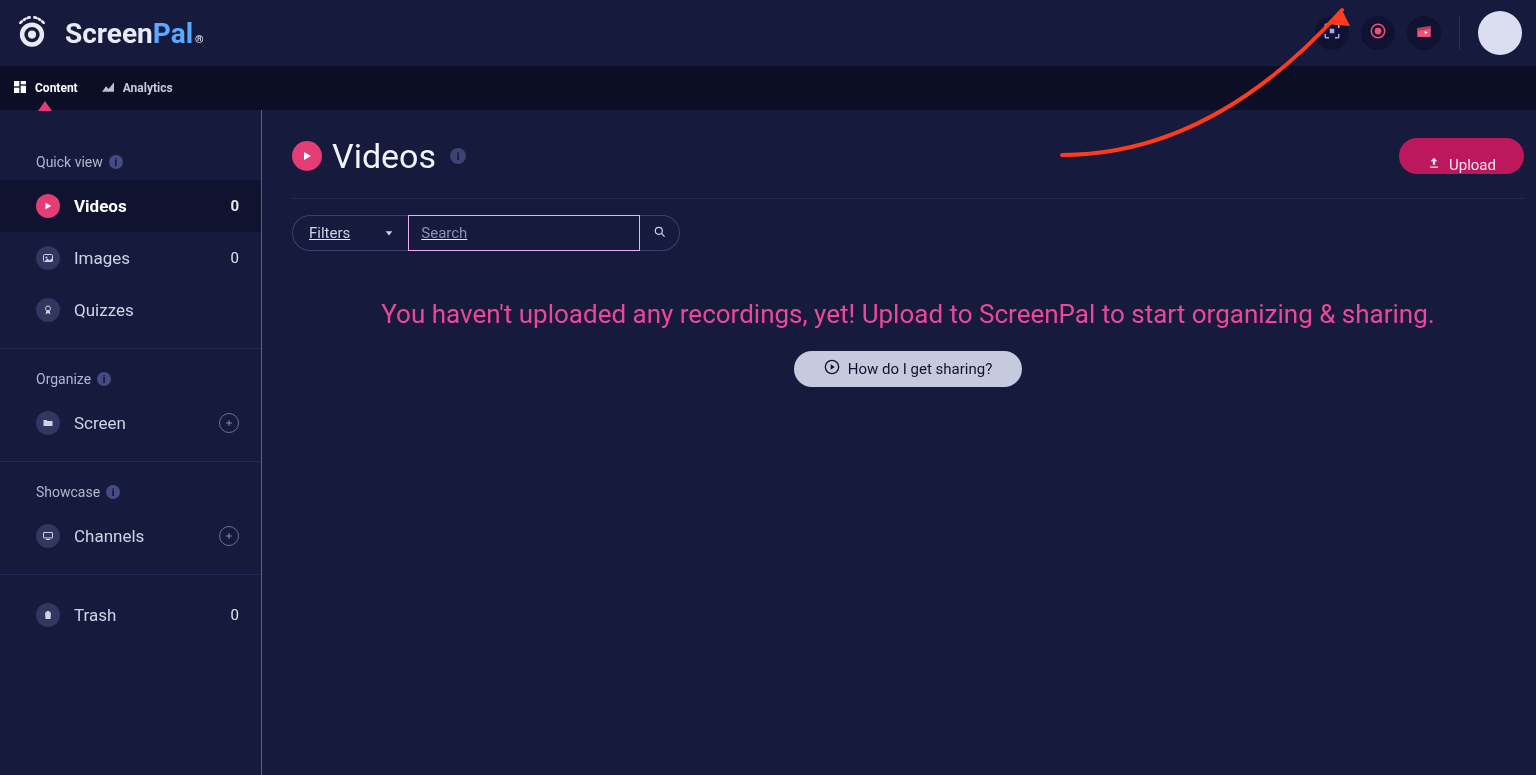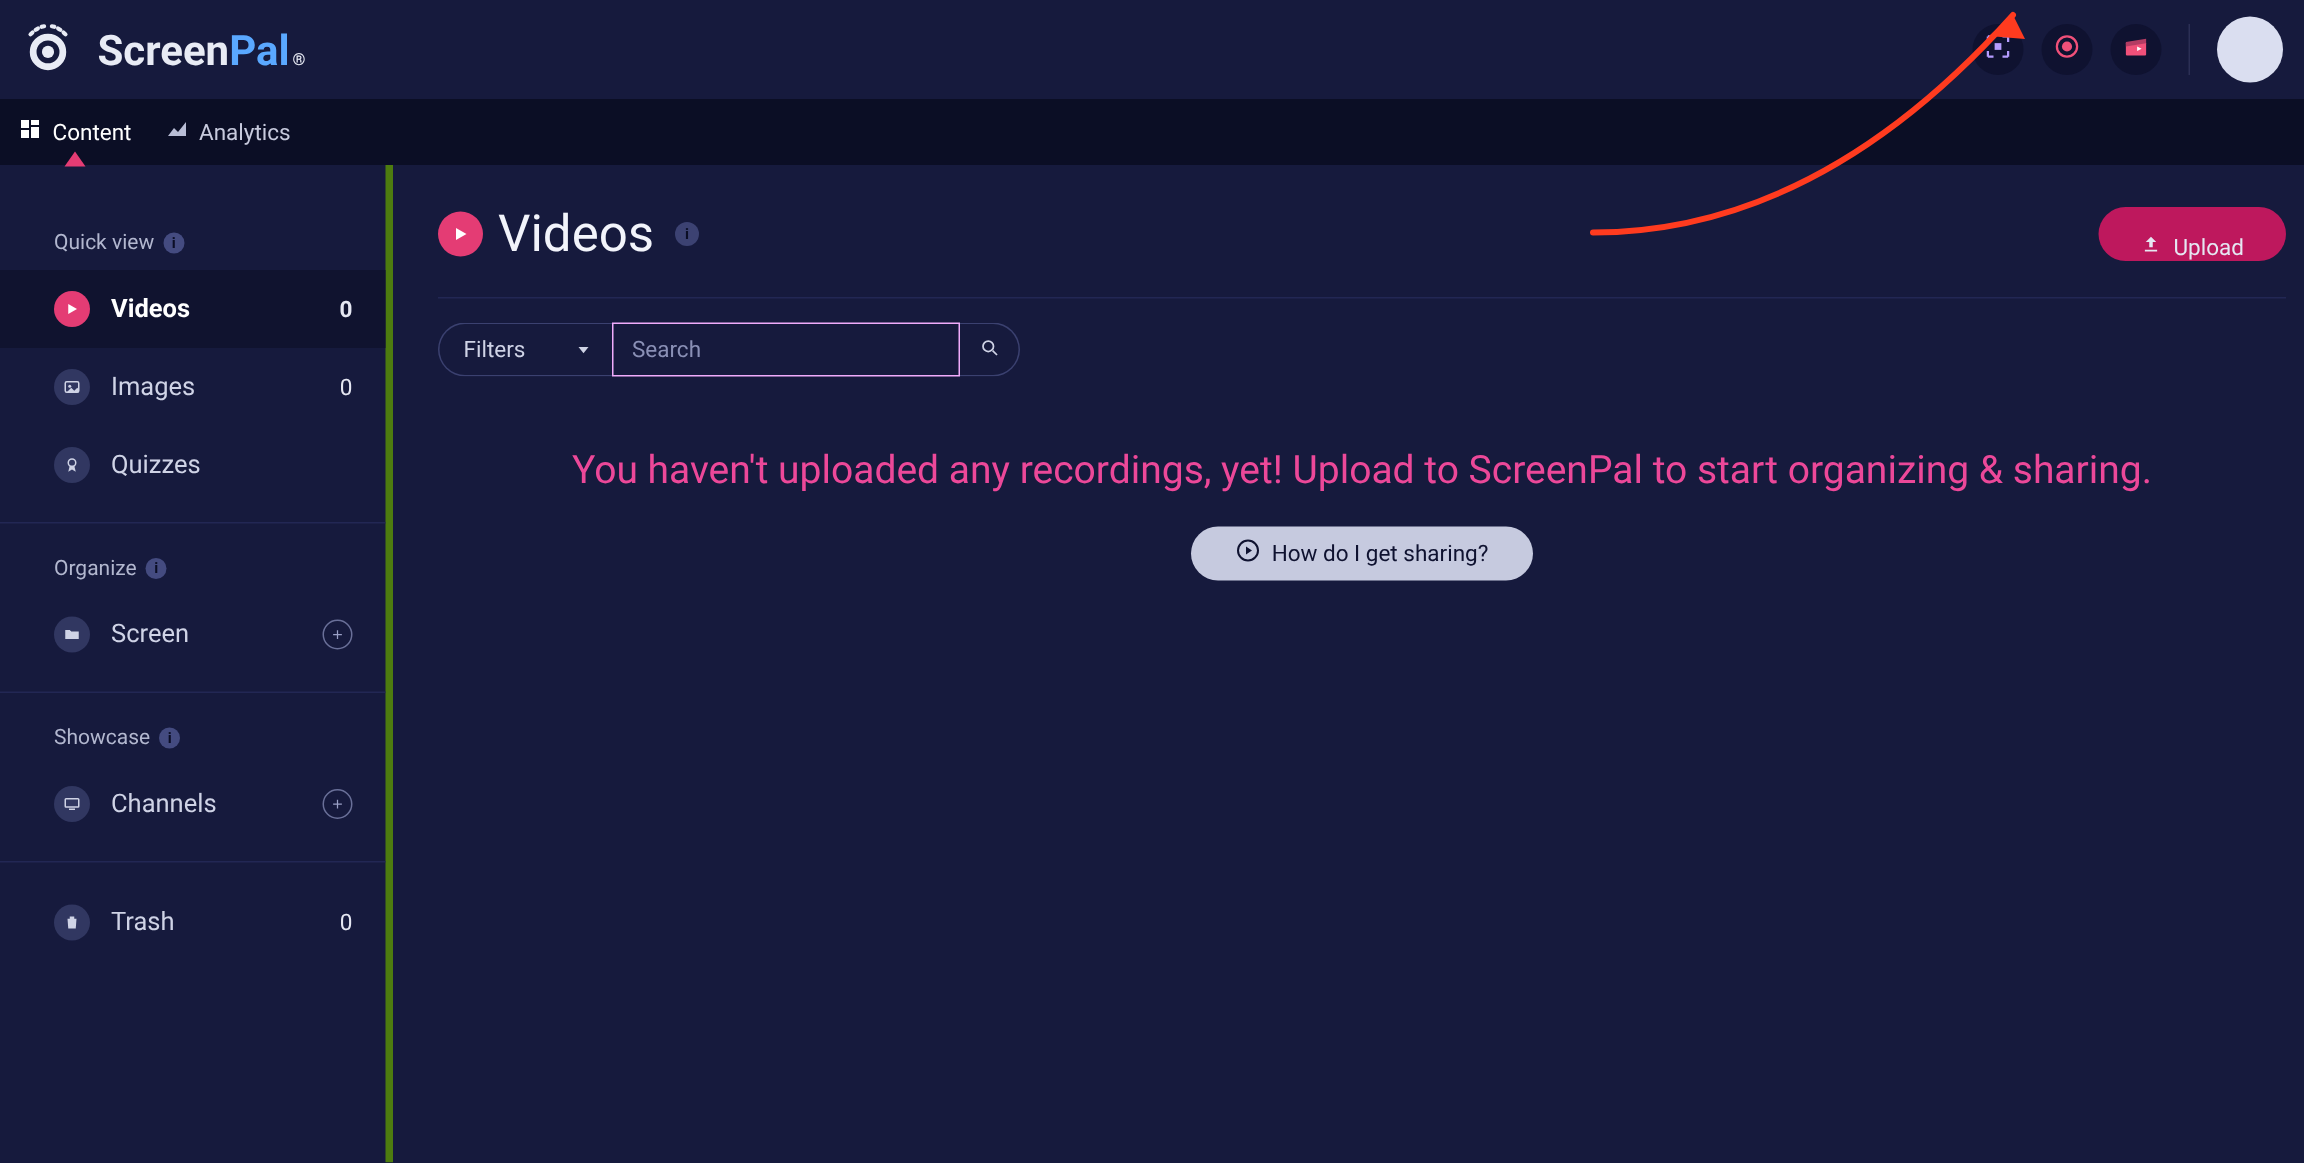--- a/index.html
+++ b/index.html
@@ -45,40 +45,41 @@
 .subnav {
   height: 44px;
   background: #0b0e25;
   display: flex;
   align-items: center;
   padding: 0 12px;
   gap: 22px;
 }
 .tab {
   display: flex; align-items: center; gap: 7px;
-  color: #c7cadd; cursor: pointer; font-size: 15px;
+  color: #c7cadd; cursor: pointer; font-size: 12px;
   position: relative;
   height: 100%;
+  font-weight: bold;
 }
 .tab.active { color: #ffffff; }
 .tab.active::after {
   content: ""; position: absolute; bottom: -1px; left: 50%; transform: translateX(-50%);
   width: 0; height: 0;
   border-left: 7px solid transparent; border-right: 7px solid transparent;
   border-bottom: 10px solid #e43c74;
 }
 
 
 .body-row { display: flex; height: calc(775px - 66px - 44px); }
 
 
 .sidebar {
   width: 262px;
   background: #161a3d;
-  border-right: 5px solid #4d7c0f;
+  border-right: 1px solid #4d7c0f;
   padding-top: 34px;
 }
 .section-title {
   color: #b2b7cf; font-size: 14px; padding: 10px 36px 10px 36px; display: flex; align-items: center; gap: 6px;
 }
 .section-title .info { width: 14px; height: 14px; border-radius: 50%; background: #444b80; color: #0b0e25; font-size: 10px; font-weight: 700; display: flex; align-items: center; justify-content: center; user-select: none; cursor: pointer; }
 .side-item {
   display: flex; align-items: center; gap: 14px;
   padding: 14px 22px 14px 36px; cursor: pointer;
   color: #cfd3e6; font-size: 17px;
@@ -113,21 +114,21 @@
   background: #be185d; color: #e5e7f2; border: none;
   border-radius: 20px; height: 36px; padding: 0 28px; font-size: 15px;
   display: flex; align-items: flex-end; gap: 8px; cursor: pointer;
 }
 
 .main-sep { height: 1px; background: #222754; margin: 22px 0 16px 0; width: 100%; }
 
 .toolbar-row {
   display: flex; align-items: center; justify-content: space-between; padding-right: 10px;
 }
-.toolbar-left { display: flex; align-items: center; }
+.toolbar-left { display: flex; align-items: center; text-decoration: underline; }
 
 .filters-seg {
   display: flex; align-items: center;
   border: 1px solid #3b4170; border-radius: 20px 0 0 20px;
   height: 36px; padding: 0 14px 0 16px; color: #cfd3e6; font-size: 15px; gap: 34px;
   border-right: none; cursor: pointer;
 }
 .search-seg {
   display: flex; align-items: center;
   border: 1px solid #f0abfc; height: 36px; width: 232px;

